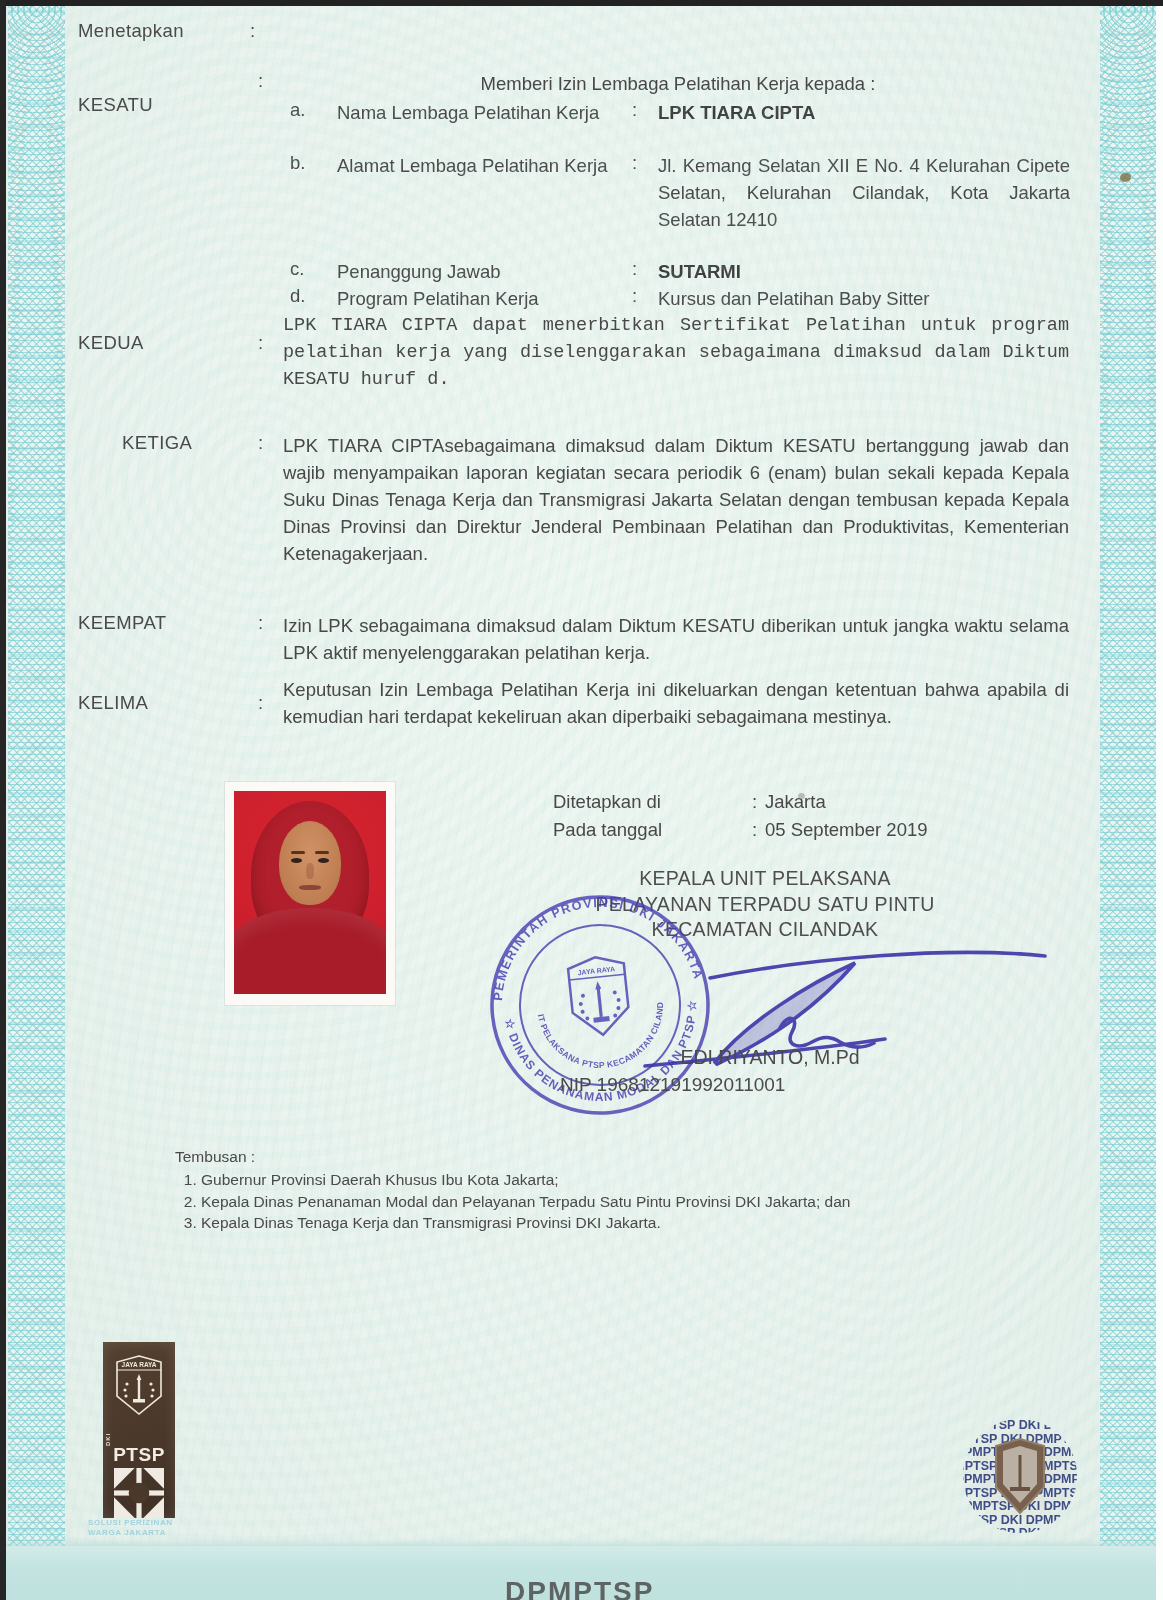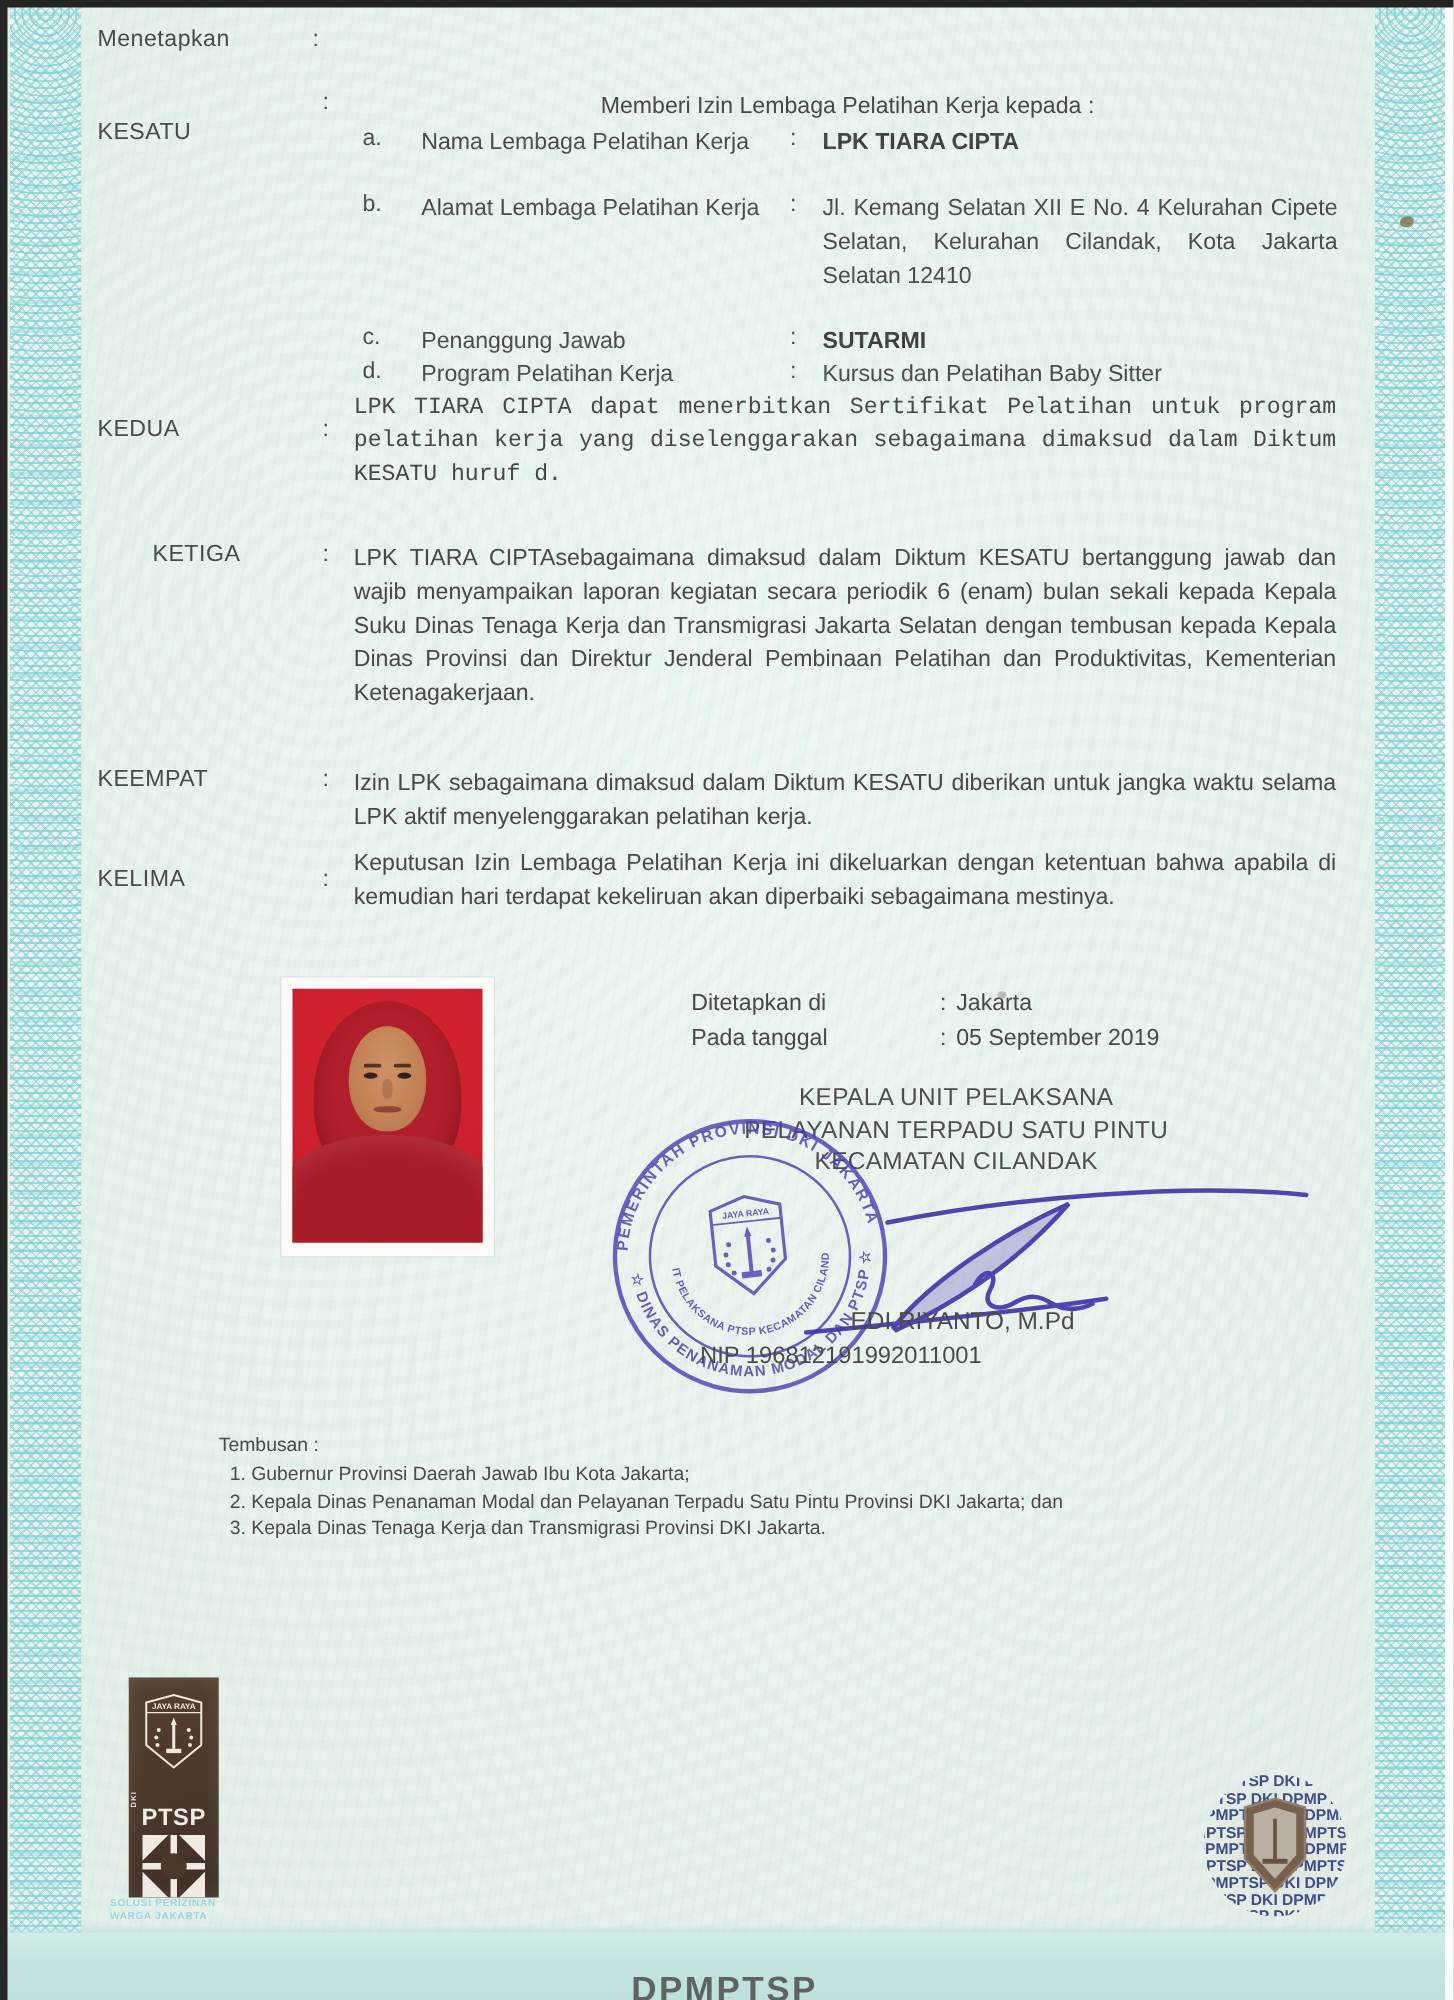--- a/index.html
+++ b/index.html
@@ -250,21 +250,21 @@
       </g>
     </svg>
   </div>
 
   <div class="abs signer">EDI RIYANTO, M.Pd</div>
   <div class="abs nip">NIP 196812191992011001</div>
 
   <div class="abs tembusan">
     <div>Tembusan :</div>
     <ol>
-      <li>Gubernur Provinsi Daerah Jawab Ibu Kota Jakarta;</li>
+      <li>Gubernur Provinsi Daerah Khusus Ibu Kota Jakarta;</li>
       <li>Kepala Dinas Penanaman Modal dan Pelayanan Terpadu Satu Pintu Provinsi DKI Jakarta; dan</li>
       <li>Kepala Dinas Tenaga Kerja dan Transmigrasi Provinsi DKI Jakarta.</li>
     </ol>
   </div>
 
   <div class="abs ptsp-logo">
     <svg width="72" height="98" viewBox="0 0 72 98" style="position:absolute;left:0;top:6px;">
       <g stroke="#efe9df" fill="none" stroke-width="1.6">
         <path d="M 36,8 L 58,14 L 58,48 L 36,66 L 14,48 L 14,14 Z"></path>
         <line x1="14" y1="22" x2="58" y2="22" stroke-width="1"></line>

